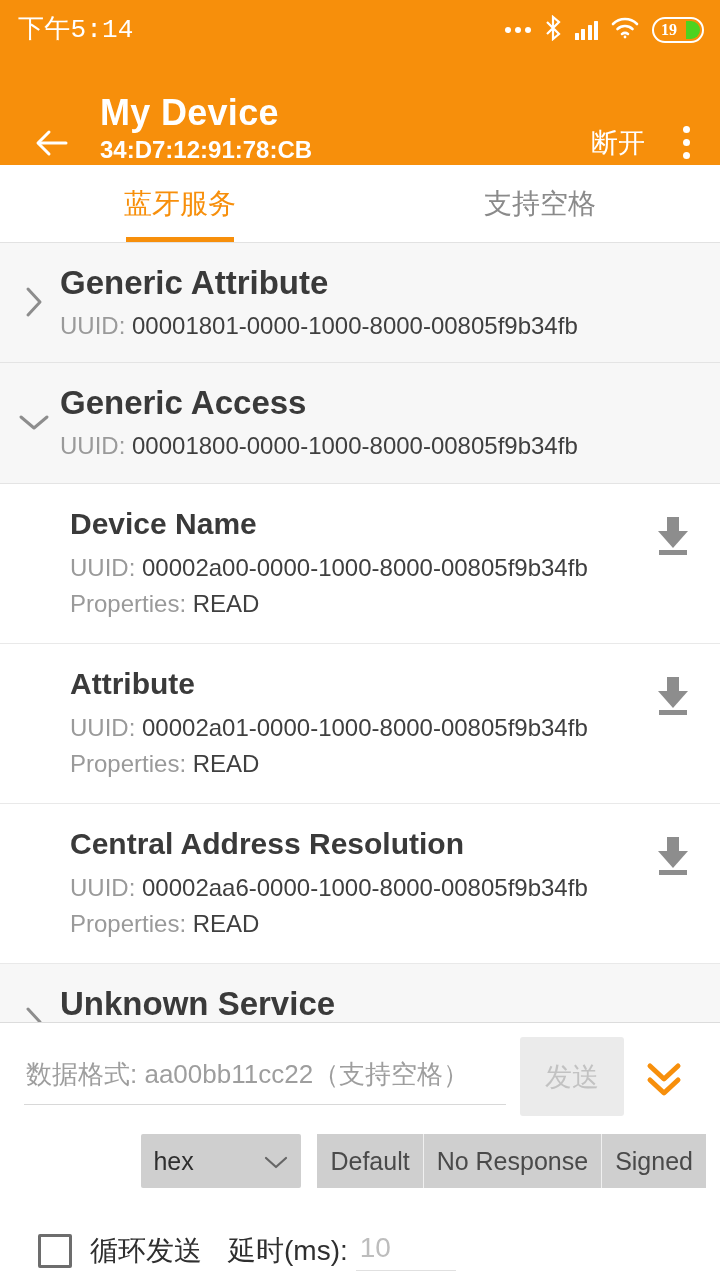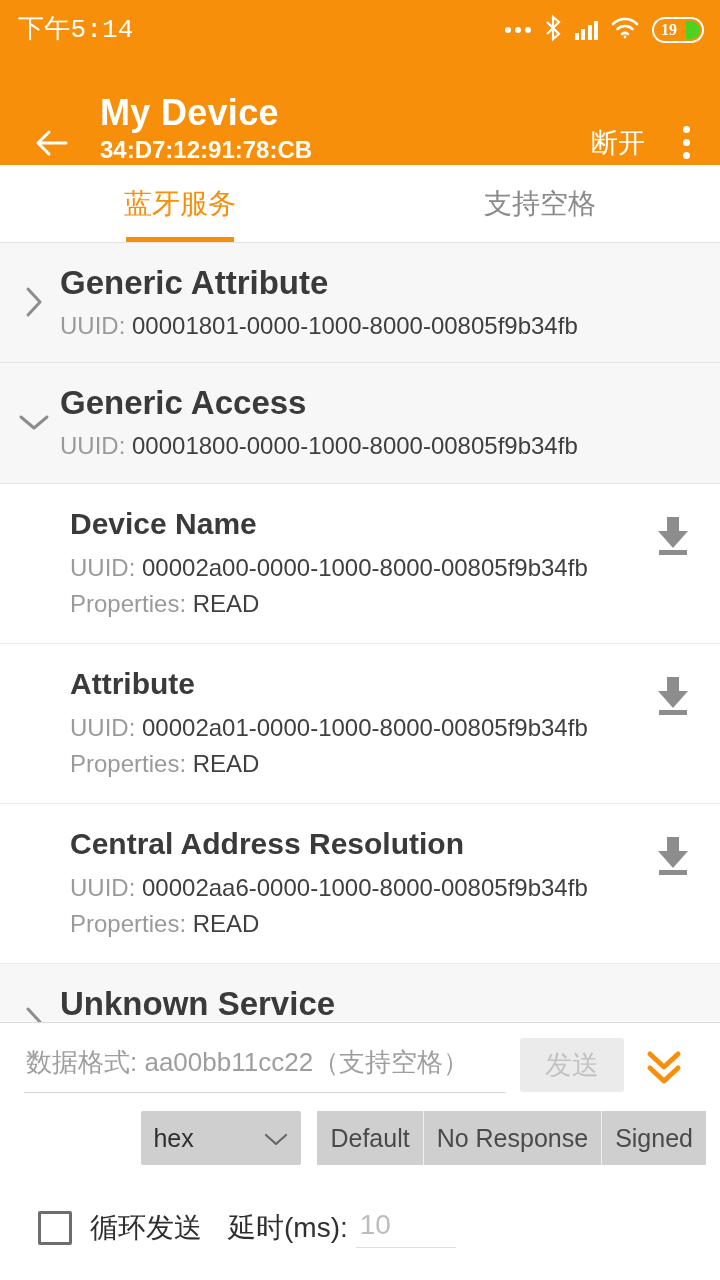--- a/index.html
+++ b/index.html
@@ -93,21 +93,21 @@
     background:#fff; border-top:1px solid #dcdcdc;
   }
   .panel-row1 { display:flex; align-items:center; padding: 14px 32px 0 24px; }
   .data-input {
     flex:1; border:0; border-bottom:1px solid #d8d8d8; background:transparent;
     font-size:26px; color:#3a3a3a; padding: 10px 2px 14px 2px; outline:none;
     font-family:"Liberation Sans","DejaVu Sans",sans-serif;
   }
   .data-input::placeholder { color:#9e9e9e; }
   .send-btn {
-    width:104px; height:54px; margin-left:14px; background:#ebebeb; border:0;
+    width:104px; height:79px; margin-left:14px; background:#ebebeb; border:0;
     color:#c2c2c2; font-size:27px; border-radius:3px;
     font-family:"Liberation Sans","DejaVu Sans",sans-serif;
   }
   .expand-ic { width:48px; height:48px; margin-left:16px; flex:none; }
 
   .panel-row2 { display:flex; align-items:center; padding: 18px 14px 12px 0; justify-content:flex-end; }
   .hexsel {
     width:160px; height:54px; background:#cfcfcf; border:0; border-radius:2px;
     display:flex; align-items:center; padding:0 12px; color:#2f2f2f; font-size:25px;
   }

